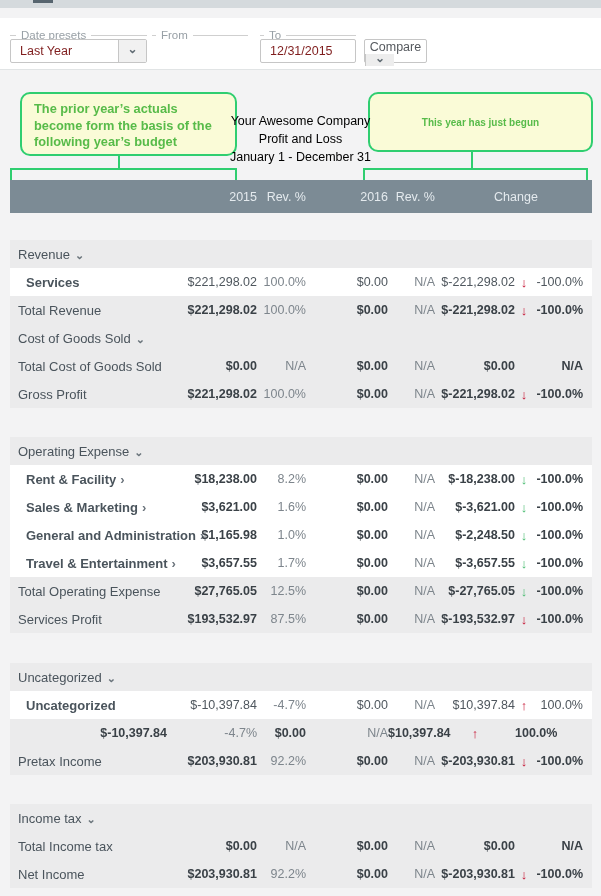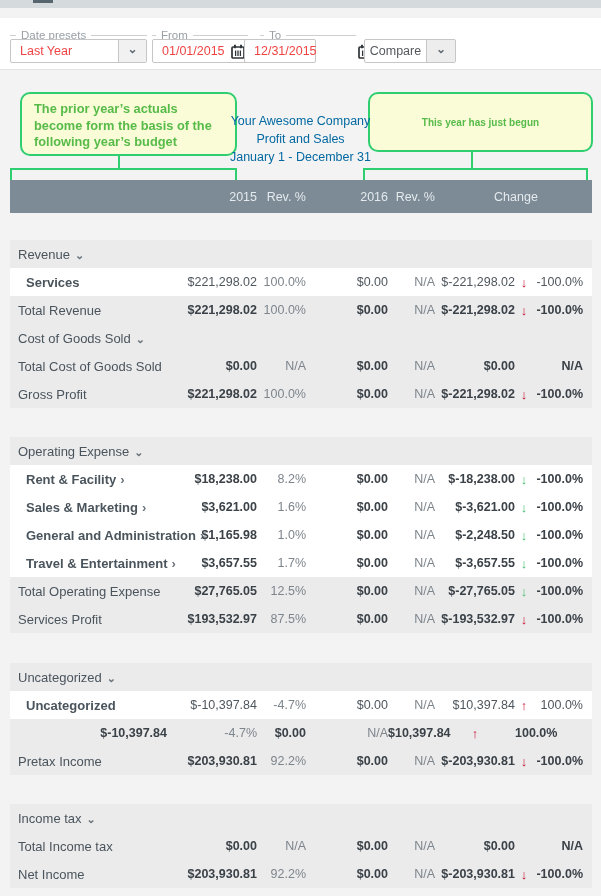--- a/index.html
+++ b/index.html
@@ -12,39 +12,39 @@
     color:#4a545c;
   }
   
   .top-strip { position:absolute; left:0; top:0; width:601px; height:8px; background:#d5dadd; }
   .top-strip .frag { position:absolute; left:33px; top:0; width:20px; height:3px; background:#57656f; }
   
   .toolbar { position:absolute; left:0; top:8px; width:601px; height:52px; background:#ffffff; border-bottom:1px solid #e1e4e5;margin-top:10px; }
   .group-line { position:absolute; top:17px; height:1px; background:#cfcfcf; }
   .group-label { position:absolute; top:10px; font-size:11.5px; color:#98a0a6; background:#ffffff; padding:0 5px; line-height:14px; }
   .ctl { position:absolute; top:21px; height:24px; border:1px solid #c6c6c6; background:#ffffff; border-radius:2px; display:flex; align-items:center; }
-  .ctl .val { font-size:12.5px; color:#ef4444; padding-left:9px; flex:1; }
+  .ctl .val { font-size:12.5px; color:#7f1d1d; padding-left:9px; flex:1; }
   .ctl .chev-seg { width:28px; height:100%; border-left:1px solid #c6c6c6; background:#f1f1f1; display:flex; align-items:center; justify-content:center; }
   .chev { font-size:12px; color:#5f6a72; font-weight:bold; line-height:1; transform:translateY(-2px); }
   .date-box .cal { margin:0 7px 0 6px; display:flex; }
-  .compare-btn { position:absolute; left:364px; top:21px; height:24px; display:flex; border:1px solid #c6c6c6; border-radius:2px; background:#fff; }
+  .compare-btn { position:absolute; left:364px; top:21px; height:24px; display:flex; border:1px solid #c6c6c6; border-radius:2px; background:#fff;flex-direction:column; }
   .compare-btn .lbl { width:61px; display:flex; align-items:center; justify-content:center; font-size:12.5px; color:#55595e; }
   .compare-btn .dd { width:29px; border-left:1px solid #c6c6c6; background:#ededed; display:flex; align-items:center; justify-content:center; }
   
   .callout { position:absolute; background:#fafbd7; border:2px solid #2fce70; border-radius:10px; color:#57bb49; font-weight:bold; }
   .callout.left { left:20px; top:92px; width:217px; height:64px; font-size:12.8px; line-height:16.5px; padding:7px 12px; }
   .callout.right { left:368px; top:92px; width:225px; height:60px; font-size:10px; display:flex; align-items:center; justify-content:center; text-align:center; }
   .stem { position:absolute; width:2px; background:#2fce70; }
   .stem.left { left:118px; top:156px; height:13px; }
   .stem.right { left:471px; top:152px; height:17px; }
   .bracket { position:absolute; top:168px; height:13px; border:2px solid #2fce70; border-bottom:none; }
   .bracket.left { left:10px; width:227px; }
   .bracket.right { left:363px; width:225px; }
   
-  .report-title { position:absolute; left:0; top:112px; width:601px; text-align:center; font-size:12.5px; line-height:18px; color:#0369a1; }
+  .report-title { position:absolute; left:0; top:112px; width:601px; text-align:center; font-size:12.5px; line-height:18px; color:#000000; }
   
   .thead { position:absolute; left:10px; top:180px; width:582px; height:33px; background:#7c8b95; color:#e4eaee;
            display:grid; grid-template-columns:157px 90px 49px 82px 47px 148px; align-items:center; padding-right:9px; font-size:12.5px; }
   .thead .hcell { text-align:right; }
   .thead .hcell.change { text-align:center; padding-left:14px; }
   .block { position:absolute; left:10px; width:582px; background:#ebebec; }
   .row { display:grid; grid-template-columns:157px 90px 49px 82px 47px 80px 18px 50px; align-items:center; height:28px; padding-right:9px; font-size:12.5px; }
   .row.detail { background:#ffffff; }
   .cell-label { padding-left:8px; color:#4a545c; font-size:13px; white-space:nowrap; }
   .row.detail .cell-label { padding-left:16px;font-weight:bold; }
@@ -71,37 +71,24 @@
   <span class="group-label" style="left:16px;">Date presets</span>
   <div class="ctl" style="left:10px; width:137px;">
     <span class="val">Last Year</span>
     <span class="chev-seg">
         <span class="chev">⌄</span>
       </span>
   </div>
 
   <div class="group-line" style="left:152px; width:96px;"></div>
   <span class="group-label" style="left:156px;">From</span>
-  <div class="ctl date-box" style="left:152px; width:96px;">
-    <span class="val">01/01/2015</span>
-    <span class="cal">
-      <svg width="14" height="15" viewBox="0 0 14 15">
-          <rect x="1" y="3" width="12" height="11" rx="1" fill="none" stroke="#2f3438" stroke-width="1.7"></rect>
-          <line x1="4" y1="0.8" x2="4" y2="4.2" stroke="#2f3438" stroke-width="1.9"></line>
-          <line x1="10" y1="0.8" x2="10" y2="4.2" stroke="#2f3438" stroke-width="1.9"></line>
-          <line x1="4.6" y1="6.5" x2="4.6" y2="12" stroke="#2f3438" stroke-width="1.3"></line>
-          <line x1="7" y1="6.5" x2="7" y2="12" stroke="#2f3438" stroke-width="1.3"></line>
-          <line x1="9.4" y1="6.5" x2="9.4" y2="12" stroke="#2f3438" stroke-width="1.3"></line>
-        </svg>
-    </span>
-  </div>
 
   <div class="group-line" style="left:260px; width:96px;"></div>
   <span class="group-label" style="left:264px;">To</span>
-  <div class="ctl date-box" style="left:244px; width:72px;gap:35px;">
+  <div class="ctl date-box" style="left:260px; width:96px;gap:35px;">
     <span class="val">12/31/2015</span>
     <span class="cal">
       <svg width="14" height="15" viewBox="0 0 14 15">
           <rect x="1" y="3" width="12" height="11" rx="1" fill="none" stroke="#2f3438" stroke-width="1.7"></rect>
           <line x1="4" y1="0.8" x2="4" y2="4.2" stroke="#2f3438" stroke-width="1.9"></line>
           <line x1="10" y1="0.8" x2="10" y2="4.2" stroke="#2f3438" stroke-width="1.9"></line>
           <line x1="4.6" y1="6.5" x2="4.6" y2="12" stroke="#2f3438" stroke-width="1.3"></line>
           <line x1="7" y1="6.5" x2="7" y2="12" stroke="#2f3438" stroke-width="1.3"></line>
           <line x1="9.4" y1="6.5" x2="9.4" y2="12" stroke="#2f3438" stroke-width="1.3"></line>
         </svg>
@@ -118,21 +105,21 @@
 
 <div class="callout left">The prior year’s actuals become form the basis of the following year’s budget</div>
 <div class="callout right">This year has just begun</div>
 <div class="stem left"></div>
 <div class="stem right"></div>
 <div class="bracket left"></div>
 <div class="bracket right"></div>
 
 <div class="report-title">
   <div>Your Awesome Company</div>
-  <div>Profit and Sales</div>
+  <div>Profit and Loss</div>
   <div>January 1 - December 31</div>
 </div>
 
 <div class="thead">
   <div class="hcell"></div>
   <div class="hcell">2015</div>
   <div class="hcell">Rev. %</div>
   <div class="hcell">2016</div>
   <div class="hcell">Rev. %</div>
   <div class="hcell change">Change</div>

